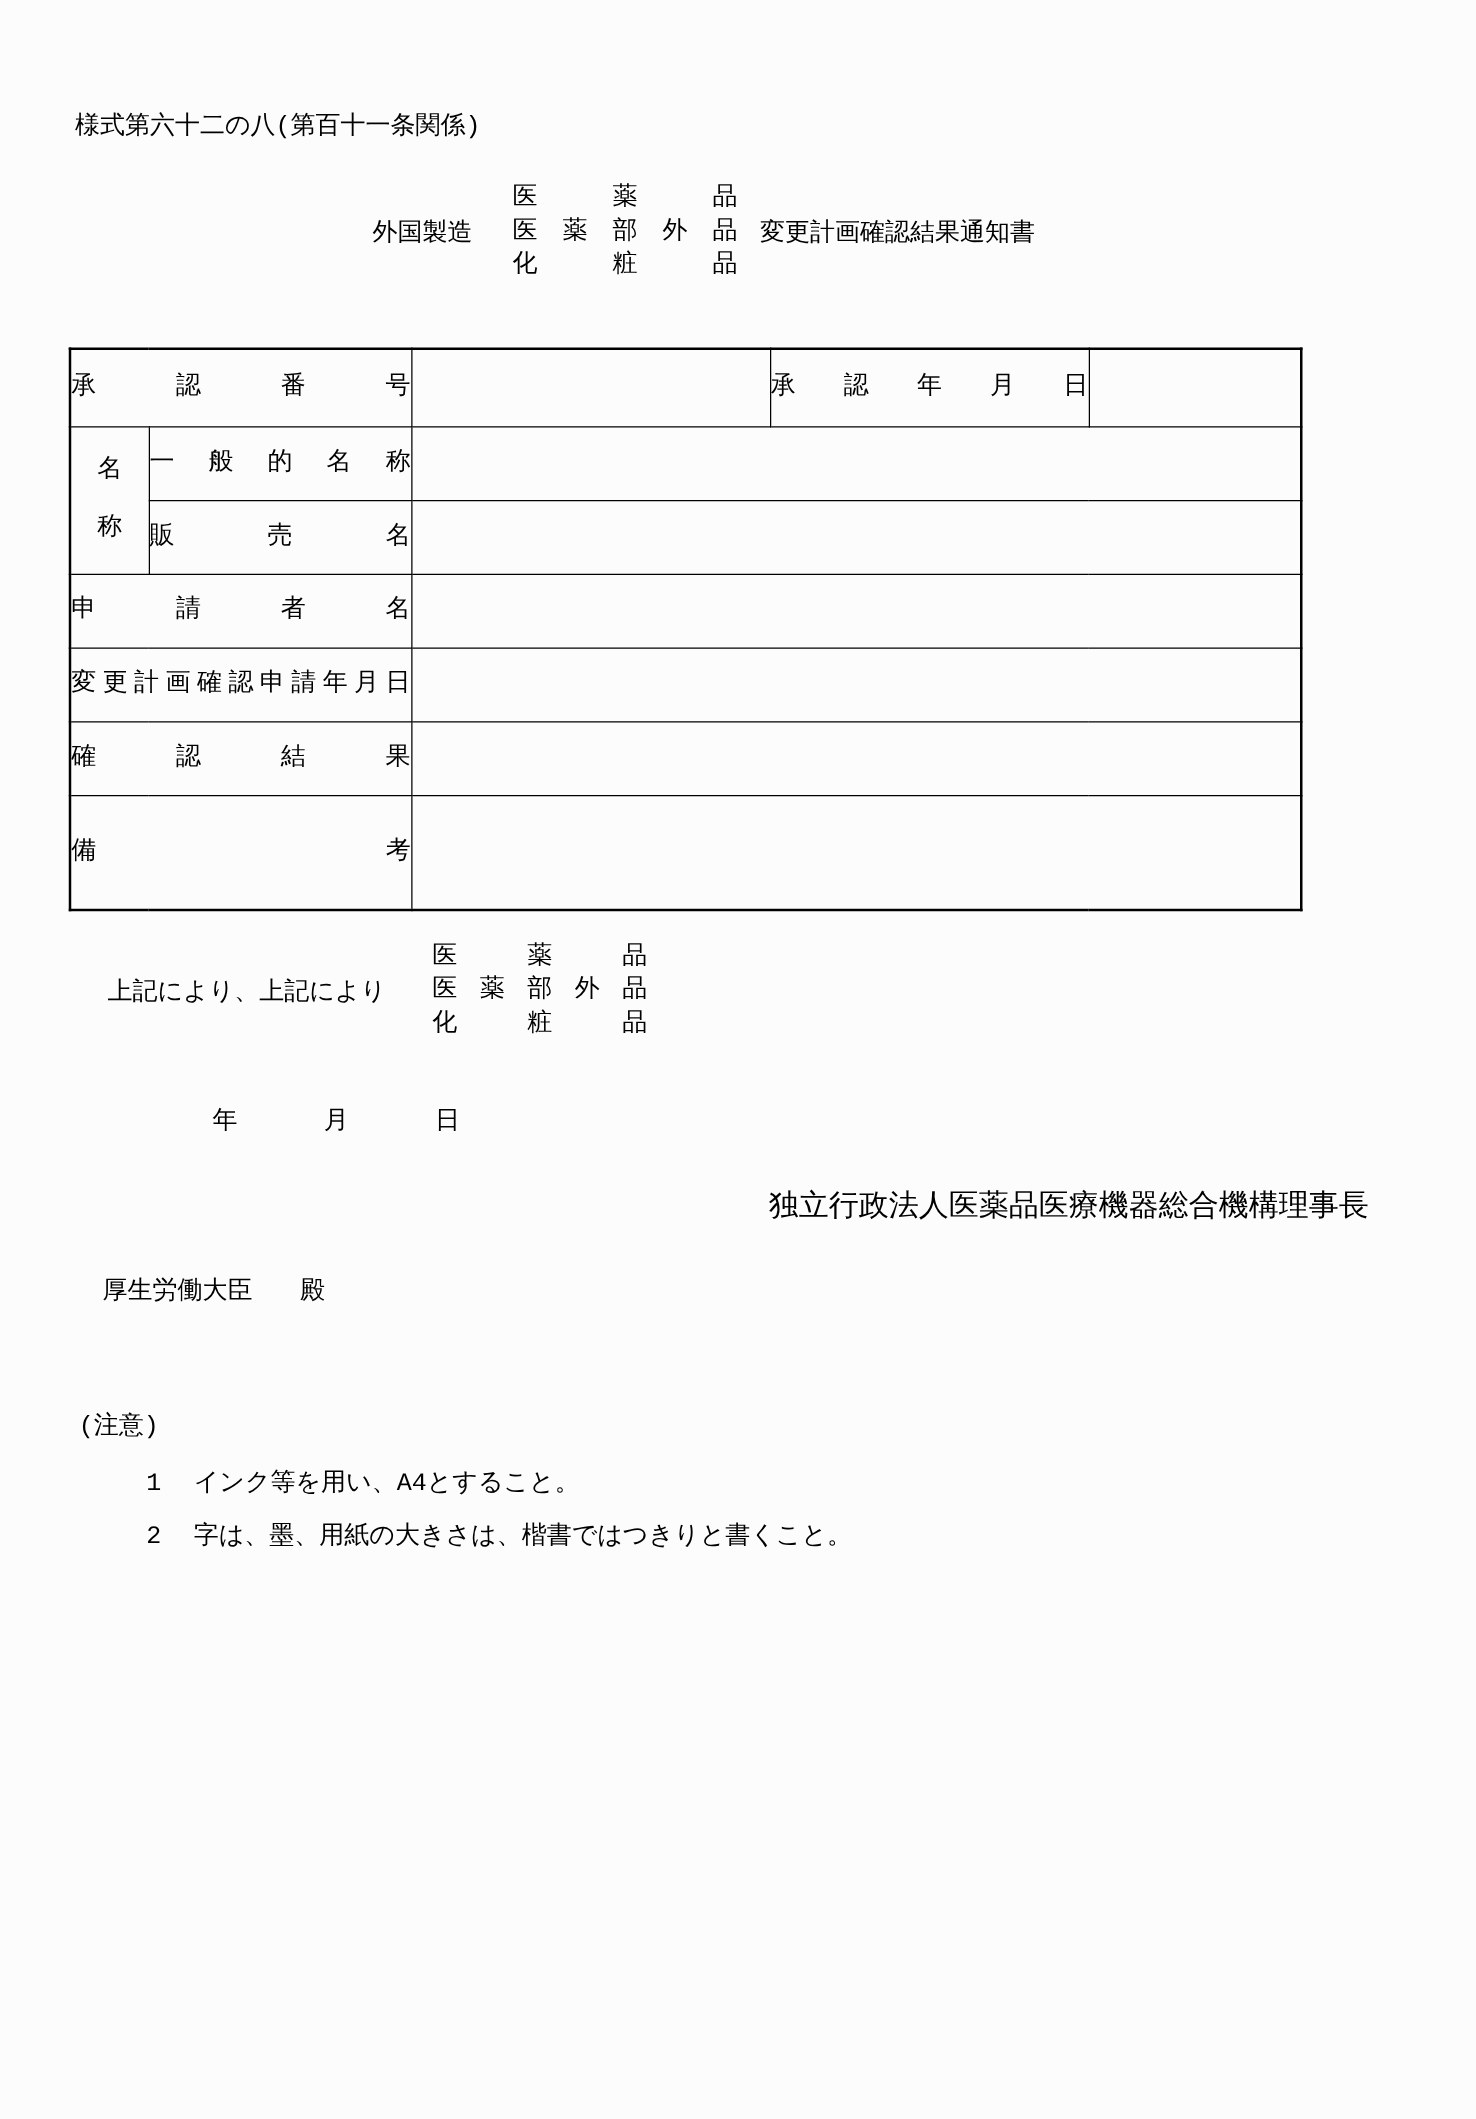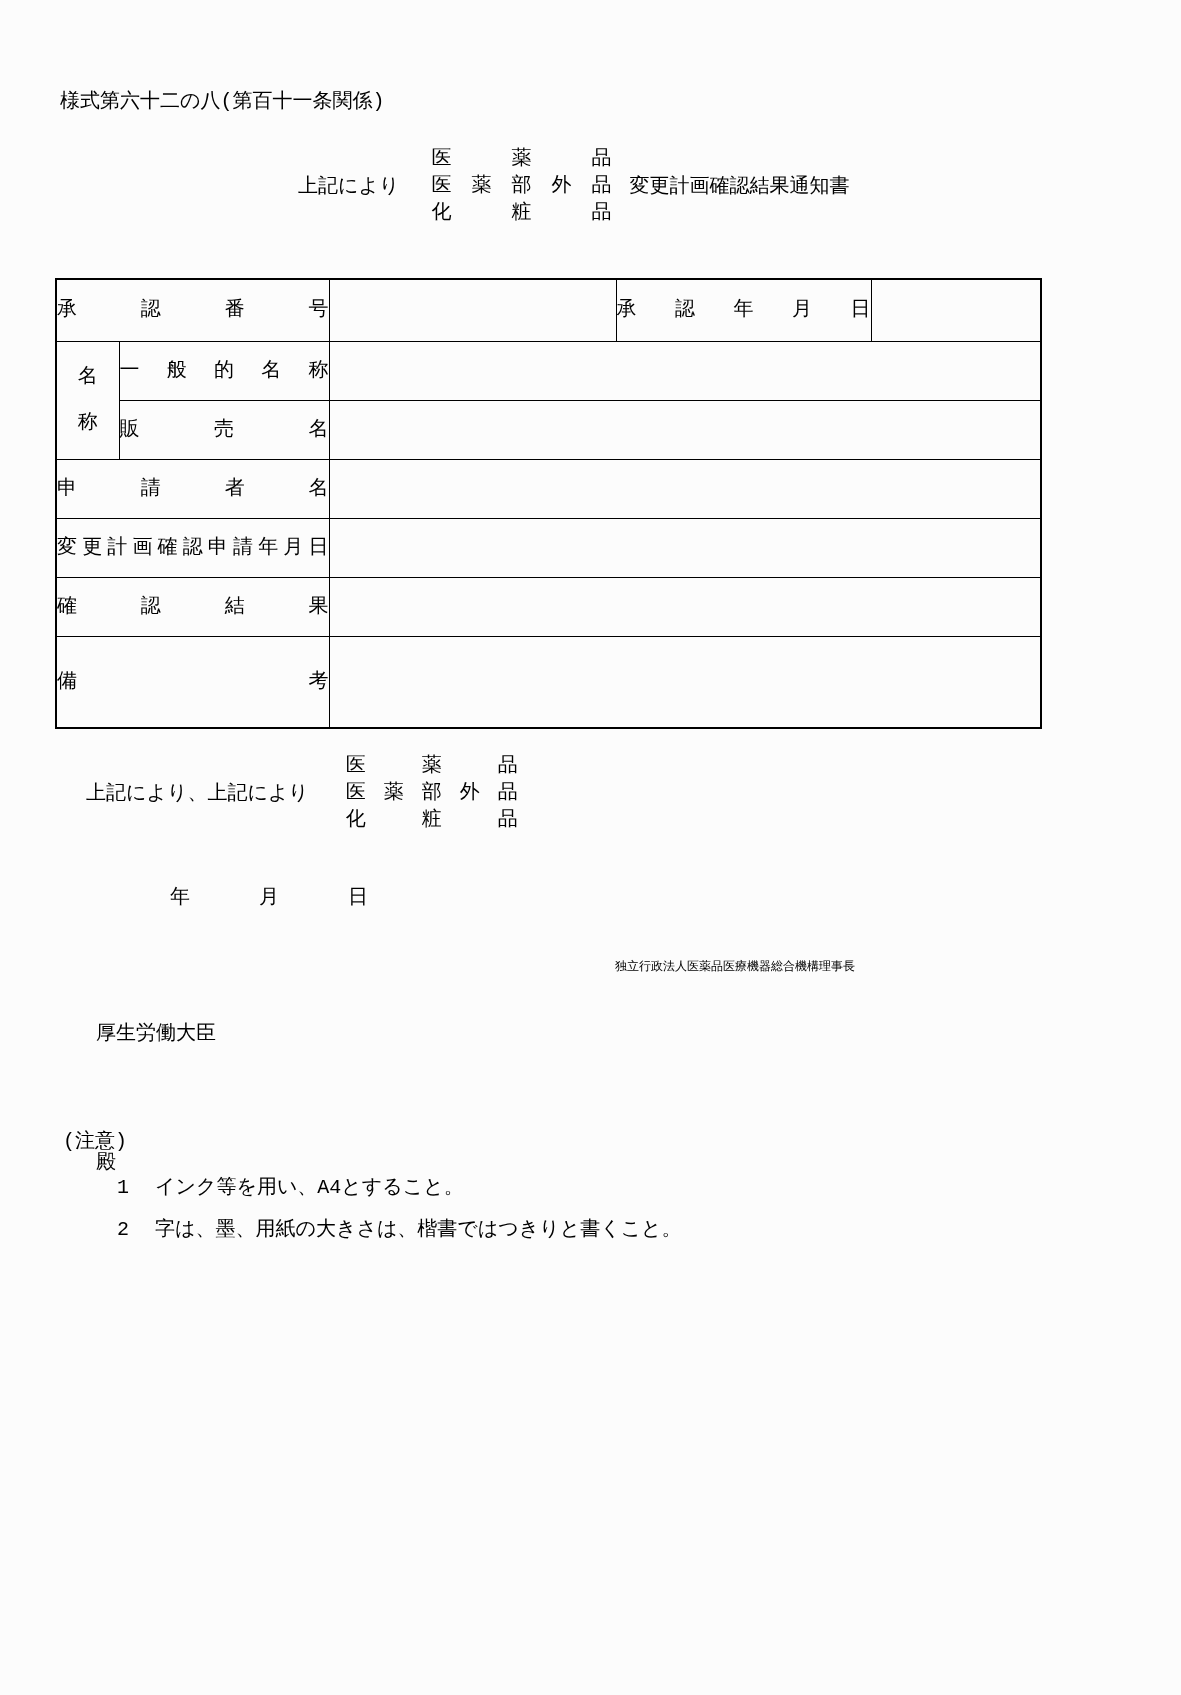--- a/index.html
+++ b/index.html
@@ -43,38 +43,38 @@
   tr.h59 { height: 59px; }
   tr.h92 { height: 92px; }
 
   
   .notify-block {
     position: absolute; left: 86px; top: 752px;
     display: flex; align-items: center; white-space: nowrap;
   }
 
   .date-line { position: absolute; left: 170px; top: 886px; display: flex; gap: 69px; line-height: 24px; }
-  .issuer { position: absolute; left: 615px; top: 955px; font-size: 12px; line-height: 24px; white-space: nowrap; }
-  .addressee { position: absolute; left: 96px; top: 1022px; display: flex; gap: 105px; line-height: 24px; flex-direction: column; }
+  .issuer { position: absolute; left: 615px; top: 955px; font-size: 24px; line-height: 24px; white-space: nowrap; }
+  .addressee { position: absolute; left: 82px; top: 1022px; display: flex; gap: 38px; line-height: 24px; }
 
   .notes { position: absolute; left: 63px; top: 1130px; }
   .notes-heading { line-height: 24px; }
   .note-item { margin-left: 54px; display: flex; gap: 26px; line-height: 24px; white-space: nowrap; }
   .note-item-1 { margin-top: 22px; }
   .note-item-2 { margin-top: 18px; }
 </style>
 </head>
 <body>
 
 <div class="page">
 
   <div class="form-number">様式第六十二の八(第百十一条関係)</div>
 
   <div class="title-block">
-    <span>上記により</span>
+    <span>外国製造</span>
     <div class="stack stack-title">
       <div class="stack-row">
           <span>医</span>
           <span>　</span>
           <span>薬</span>
           <span>　</span>
           <span>品</span>
         </div>
       <div class="stack-row">
           <span>医</span>

